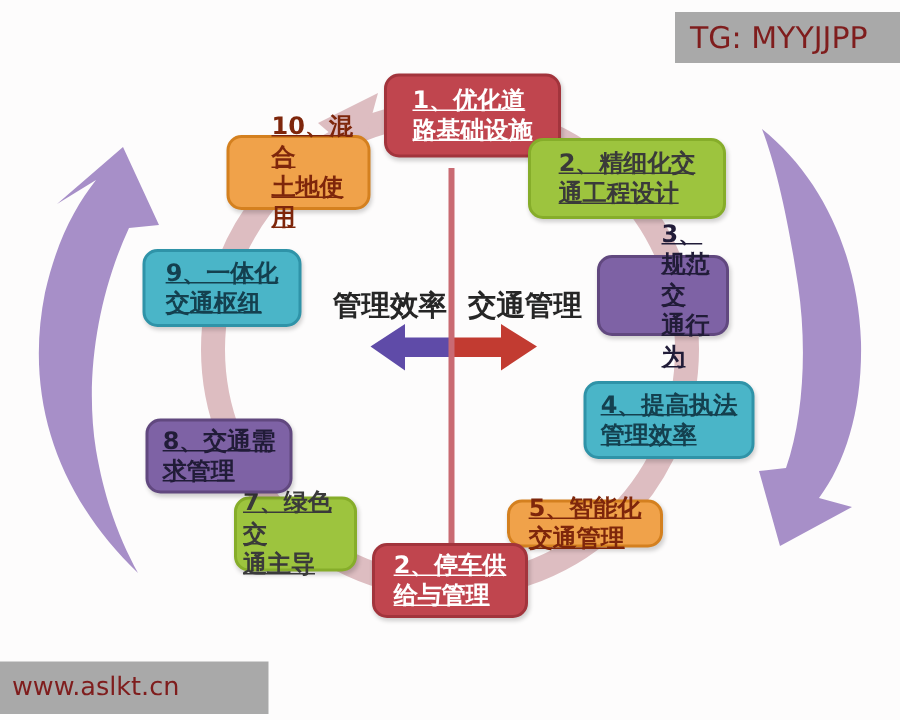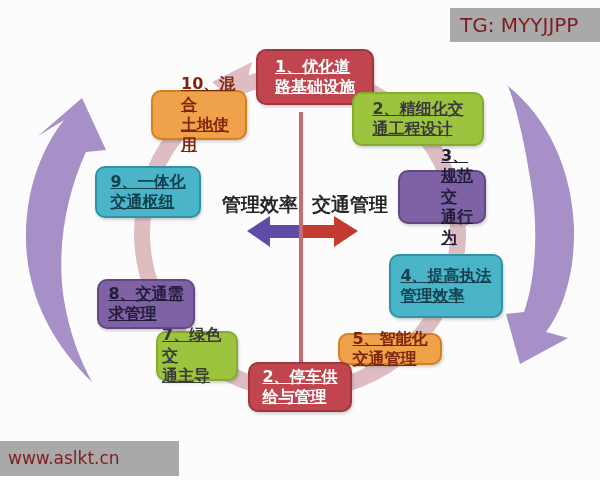--- a/index.html
+++ b/index.html
@@ -24,21 +24,21 @@
   }
   .c-red   {background:#c0454e;border-color:#a2343c;color:#ffffff;}
   .c-green {background:#9dc43e;border-color:#86ad2a;color:#3a3a3a;}
   .c-purple{background:#7e62a5;border-color:#61487f;color:#211c38;}
   .c-teal  {background:#4ab5c8;border-color:#2f93a8;color:#14404f;}
   .c-orange{background:#f0a24a;border-color:#d4801f;color:#7e260b;}
 
   .pos1 {left:256px;top:49px; width:118px;height:56px;}
   .pos2 {left:352px;top:92px; width:132px;height:54px;}
   .pos3 {left:398px;top:170px;width:88px;height:54px;padding-left:41px;}
-  .pos4 {left:389px;top:254px;width:114px;height:64px;}
+  .pos4 {left:389px;top:254px;width:114px;height:52px;}
   .pos5 {left:338px;top:333px;width:104px;height:32px;}
   .pos6 {left:248px;top:362px;width:104px;height:50px;}
   .pos7 {left:156px;top:331px;width:82px; height:50px;}
   .pos8 {left:97px; top:255px;width:98px; height:50px;margin-top:24px;}
   .pos9 {left:95px; top:166px;width:106px;height:52px;}
   .pos10{left:151px;top:90px; width:96px; height:50px;padding-left:28px;}
 
   
   .center-label{
     position:absolute;top:191px;height:26px;

